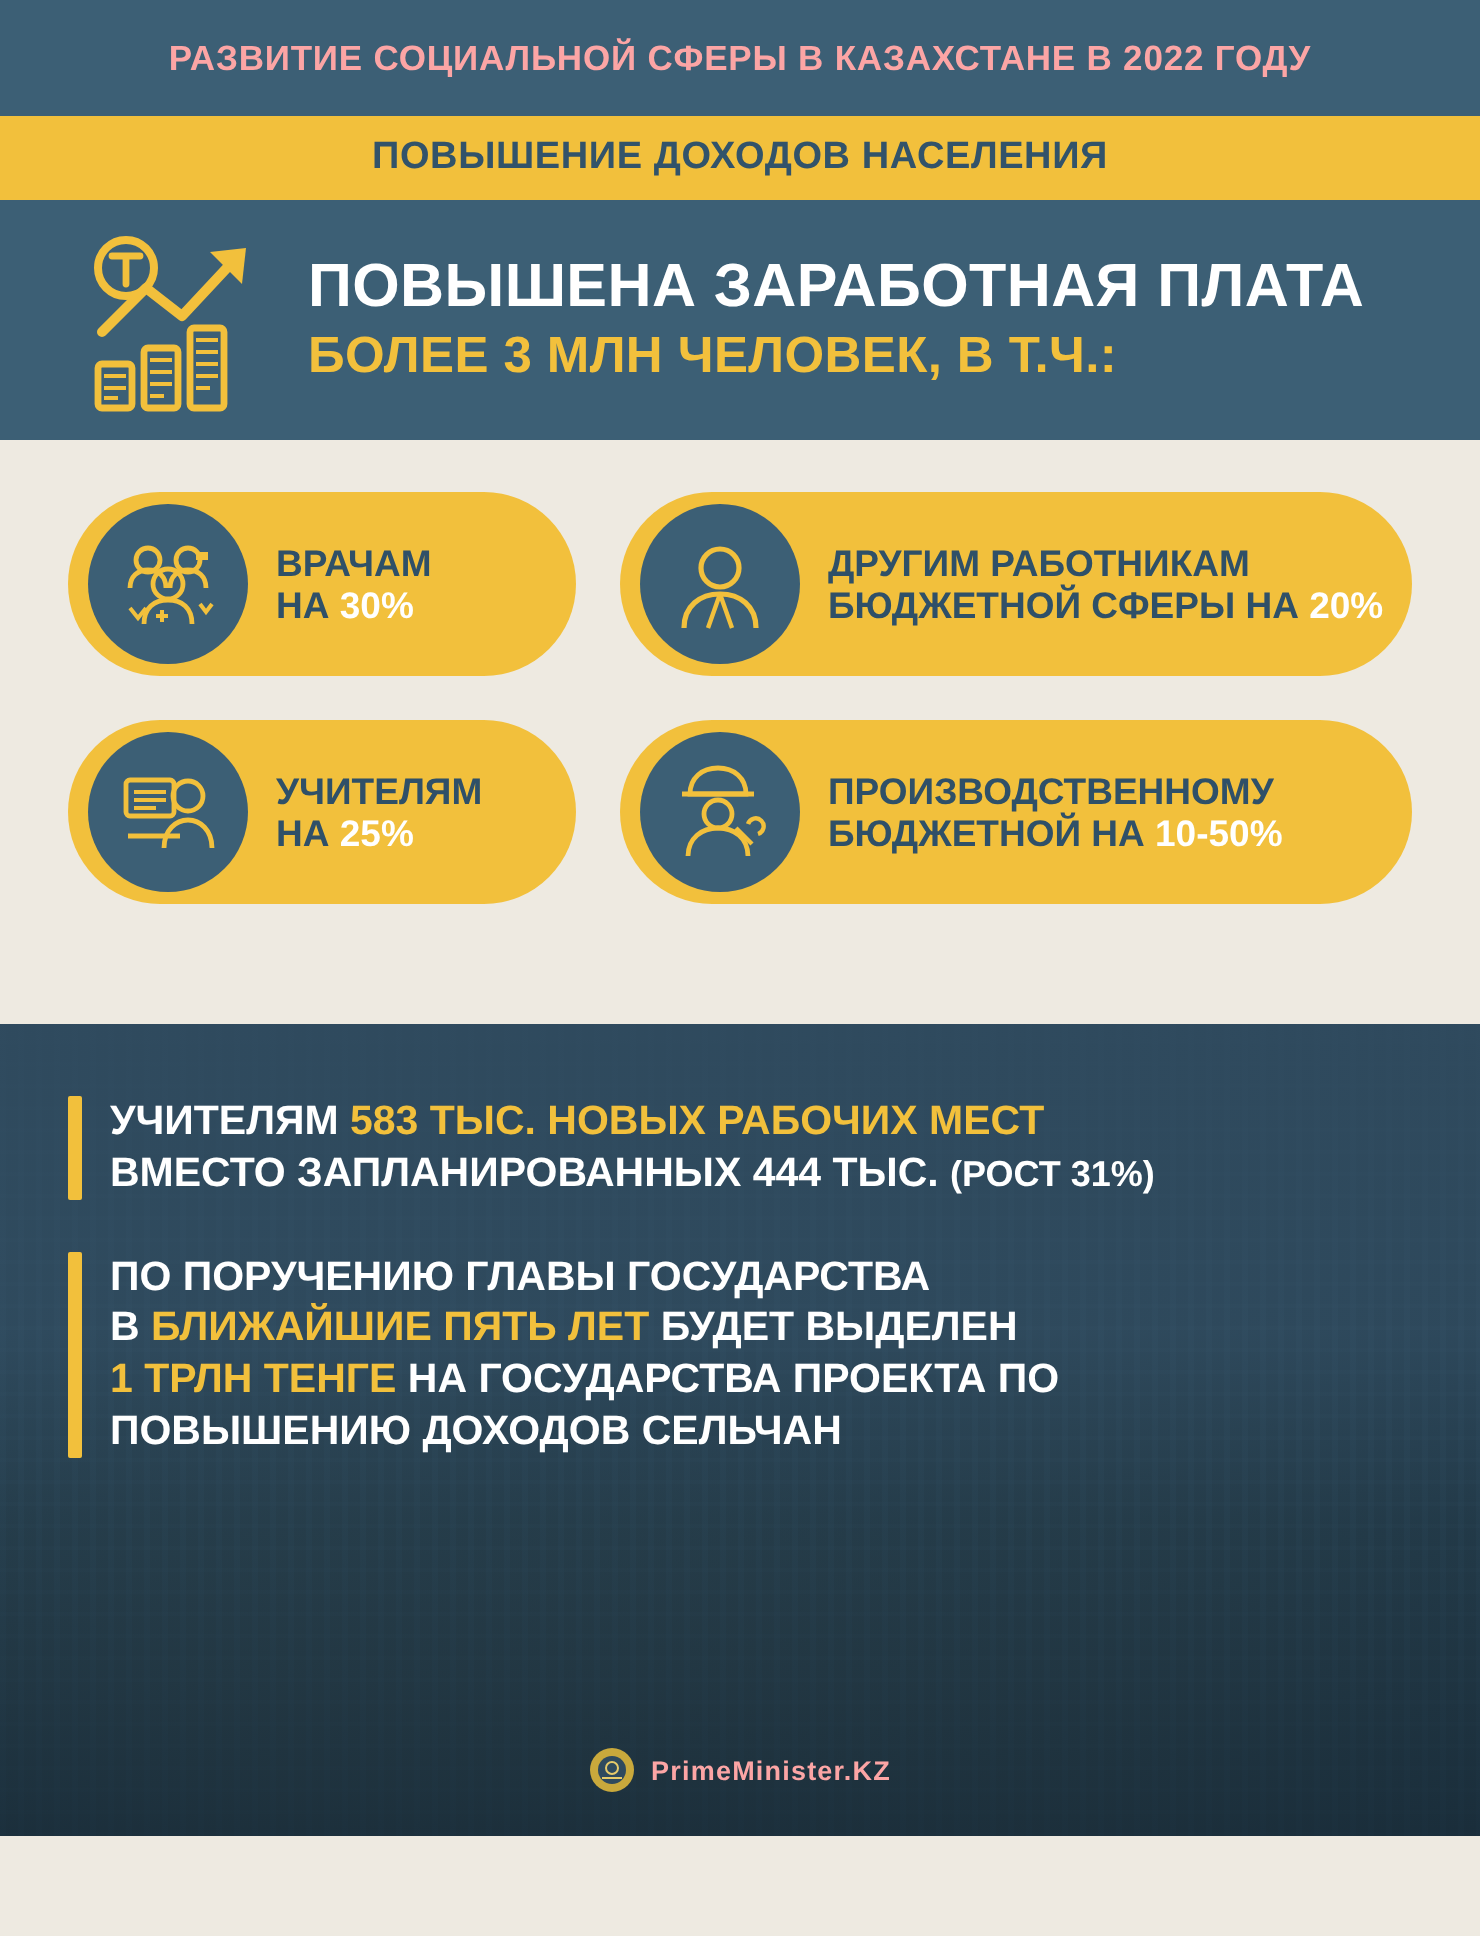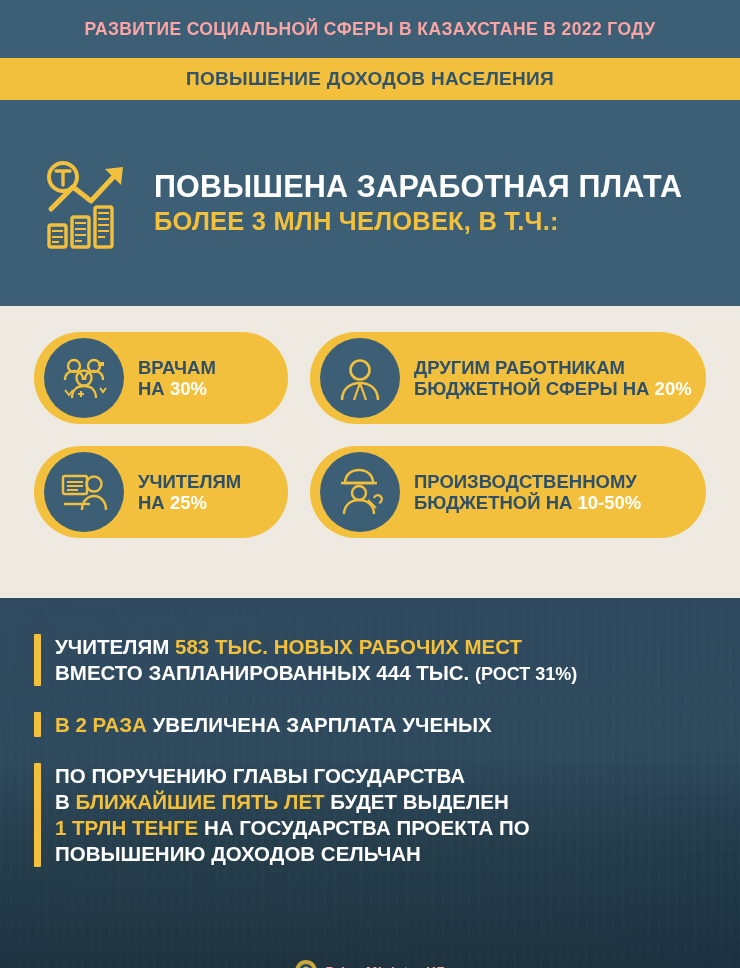--- a/index.html
+++ b/index.html
@@ -23,21 +23,21 @@
   .subheader {
     height: 42px; background: #f2c03c;
     display: flex; align-items: center; justify-content: center;
   }
   .subheader-title {
     color: #32536a; font-size: 19px; font-weight: bold; letter-spacing: .3px;
   }
 
   
   .hero {
-    height: 206px; background: #3c5f75;
+    height: 120px; background: #3c5f75;
     display: flex; align-items: center; padding: 0 26px;
   }
   .hero-icon { width: 122px; flex: 0 0 122px; display:flex; align-items:center; justify-content:center; }
   .hero-text { flex: 1; padding-left: 6px; }
   .hero-line1 {
     color: #ffffff; font-size: 30.5px; font-weight: bold; line-height: 1.08;
     letter-spacing: .2px;
   }
   .hero-line2 {
     color: #f2c03c; font-size: 25.5px; font-weight: bold; line-height: 1.12;
@@ -241,28 +241,20 @@
         <div class="stmt-text">
           <div>
             <span>УЧИТЕЛЯМ </span><span class="y">583 ТЫС. НОВЫХ РАБОЧИХ МЕСТ</span>
           </div>
           <div>
             <span>ВМЕСТО ЗАПЛАНИРОВАННЫХ 444 ТЫС. </span><span class="small">(РОСТ 31%)</span>
           </div>
         </div>
       </div>
 
-      <div class="stmt">
-        <div class="stmt-bar"></div>
-        <div class="stmt-text">
-          <div>
-            <span class="y">В 2 РАЗА</span><span> УВЕЛИЧЕНА ЗАРПЛАТА УЧЕНЫХ</span>
-          </div>
-        </div>
-      </div>
 
       <div class="stmt">
         <div class="stmt-bar"></div>
         <div class="stmt-text">
           <div>ПО ПОРУЧЕНИЮ ГЛАВЫ ГОСУДАРСТВА</div>
           <div>
             <span>В </span><span class="y">БЛИЖАЙШИЕ ПЯТЬ ЛЕТ</span><span> БУДЕТ ВЫДЕЛЕН</span>
           </div>
           <div>
             <span class="y">1 ТРЛН ТЕНГЕ</span><span> НА ГОСУДАРСТВА ПРОЕКТА ПО</span>

